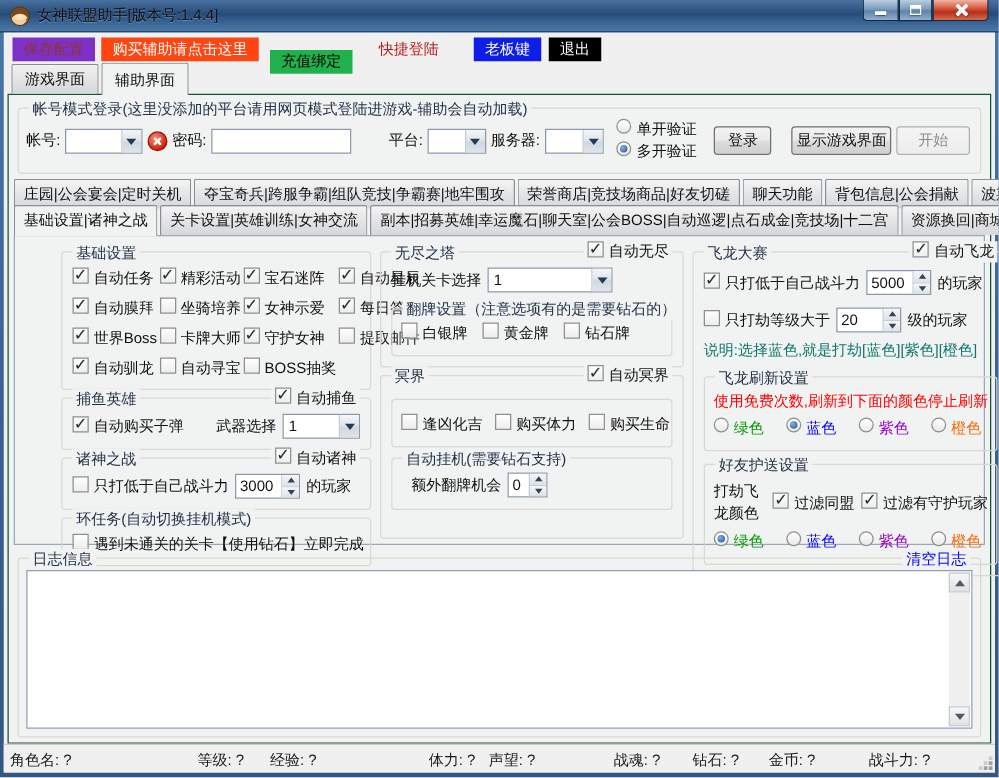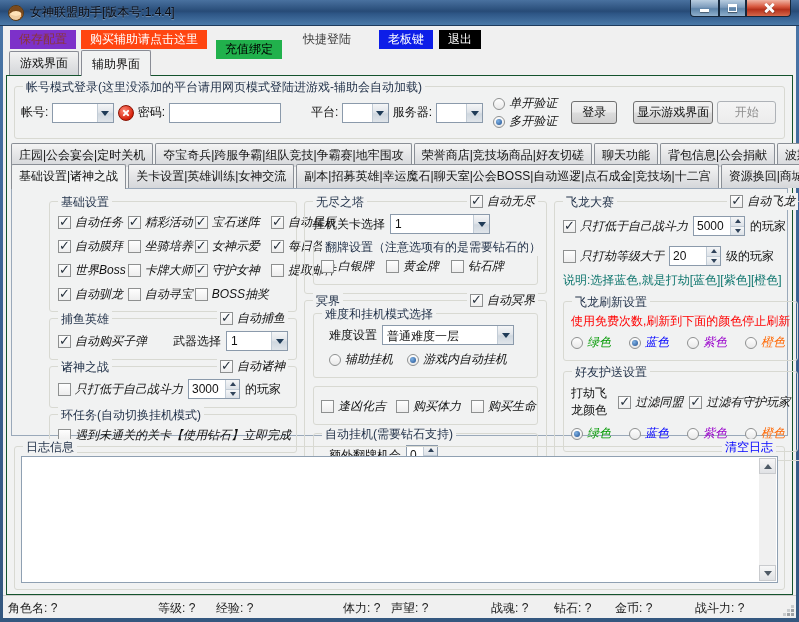--- a/index.html
+++ b/index.html
@@ -66,21 +66,21 @@
   .erricon{width:16px;height:16px;border-radius:50%;flex:none;
     background:radial-gradient(circle at 38% 34%,#ff8d7a,#d6200a 70%,#9c1404);position:relative;border:1px solid #8a1202;}
   .erricon::before,.erricon::after{content:"";position:absolute;left:6px;top:3px;width:2px;height:8px;background:#fff;border-radius:1px;}
   .erricon::before{transform:rotate(45deg);}
   .erricon::after{transform:rotate(-45deg);}
   .vrads{display:flex;flex-direction:column;gap:1px;margin-left:6px;}
   .btn{height:23px;padding:0 10px;border:1px solid #707070;border-radius:3px;display:inline-flex;align-items:center;justify-content:center;
     background:linear-gradient(#f2f2f2,#ebebeb 45%,#dbdbdb 55%,#cfcfcf);cursor:pointer;white-space:nowrap;}
   .btn.disabled{color:#8d8d8d;border-color:#aeb2b7;background:linear-gradient(#f4f4f4,#ececec);cursor:default;}
   
-  .ck,.rd{display:inline-flex;align-items:center;gap:4px;white-space:nowrap;cursor:pointer;font-style:italic;}
+  .ck,.rd{display:inline-flex;align-items:flex-start;gap:4px;white-space:nowrap;cursor:pointer;}
   .cb{width:13px;height:13px;border:1px solid #8e9090;background:linear-gradient(#fefefe,#ededed);position:relative;flex:none;}
   .cb.on::after{content:"✓";position:absolute;left:0px;top:-3px;font-size:13px;font-weight:bold;color:#25303c;}
   .rb{width:12px;height:12px;border:1px solid #8e9090;border-radius:50%;background:linear-gradient(#fefefe,#e9e9e9);position:relative;flex:none;}
   .rb.on::after{content:"";position:absolute;left:2px;top:2px;width:6px;height:6px;border-radius:50%;
     background:radial-gradient(circle at 35% 35%,#7fb2e5,#1f4f8f);}
   
   .spin{height:20px;border:1px solid #8b9aab;background:#fff;display:flex;width:52px;}
   .spin.narrow{width:32px;}
   .spin .sval{flex:1;padding:2px 3px;overflow:hidden;}
   .spin .btns{width:14px;border-left:1px solid #c2ccd6;display:flex;flex-direction:column;flex:none;}
@@ -141,21 +141,21 @@
         </div>
     </div>
   </div>
 
   <div class="client">
 
     <div class="toolbar">
       <div class="tbtn" style="background: rgb(125, 49, 201); color: rgb(139, 53, 53);">保存配置</div>
       <div class="tbtn" style="background: rgb(255, 69, 17); color: rgb(255, 255, 255);">购买辅助请点击这里</div>
       <div class="tbtn" style="background: rgb(33, 177, 76); color: rgb(0, 0, 0);">充值绑定</div>
-      <div class="tbtn" style="background: transparent; color: #404040;">快捷登陆</div>
+      <div class="tbtn" style="background: transparent; color: #b91c1c;">快捷登陆</div>
       <div class="tbtn" style="background: rgb(13, 30, 232); color: rgb(255, 255, 255);">老板键</div>
       <div class="tbtn" style="background: rgb(0, 0, 0); color: rgb(255, 255, 255);">退出</div>
     </div>
 
     <div class="maintabs">
       <div class="tab">游戏界面</div>
       <div class="tab on">辅助界面</div>
     </div>
 
     <div class="mainpanel">
@@ -380,42 +380,20 @@
             </div>
           </div>
 
           <div class="grp" style="flex:1">
             <span class="cap">冥界</span>
             <label class="ck capck">
                 <span class="cb on"></span>
                 <span>自动冥界</span>
               </label>
 
-            <div class="grp inner" style="margin-top:2px">
-              <span class="cap">难度和挂机模式选择</span>
-              <div class="rowline" style="padding-left:10px">
-                <span>难度设置</span>
-                <div class="combo" style="width:132px">
-                  <span class="val">普通难度一层</span>
-                  <span class="dd">
-                      <i></i>
-                    </span>
-                </div>
-              </div>
-              <div class="rowline" style="padding-left:10px;gap:14px">
-                <label class="rd">
-                    <span class="rb"></span>
-                    <span>辅助挂机</span>
-                  </label>
-                <label class="rd">
-                    <span class="rb on"></span>
-                    <span>游戏内自动挂机</span>
-                  </label>
-              </div>
-            </div>
 
             <div class="grp inner">
               <div class="rowline" style="gap:10px">
                 <label class="ck">
                     <span class="cb"></span>
                     <span>逢凶化吉</span>
                   </label>
                 <label class="ck">
                     <span class="cb"></span>
                     <span>购买体力</span>

